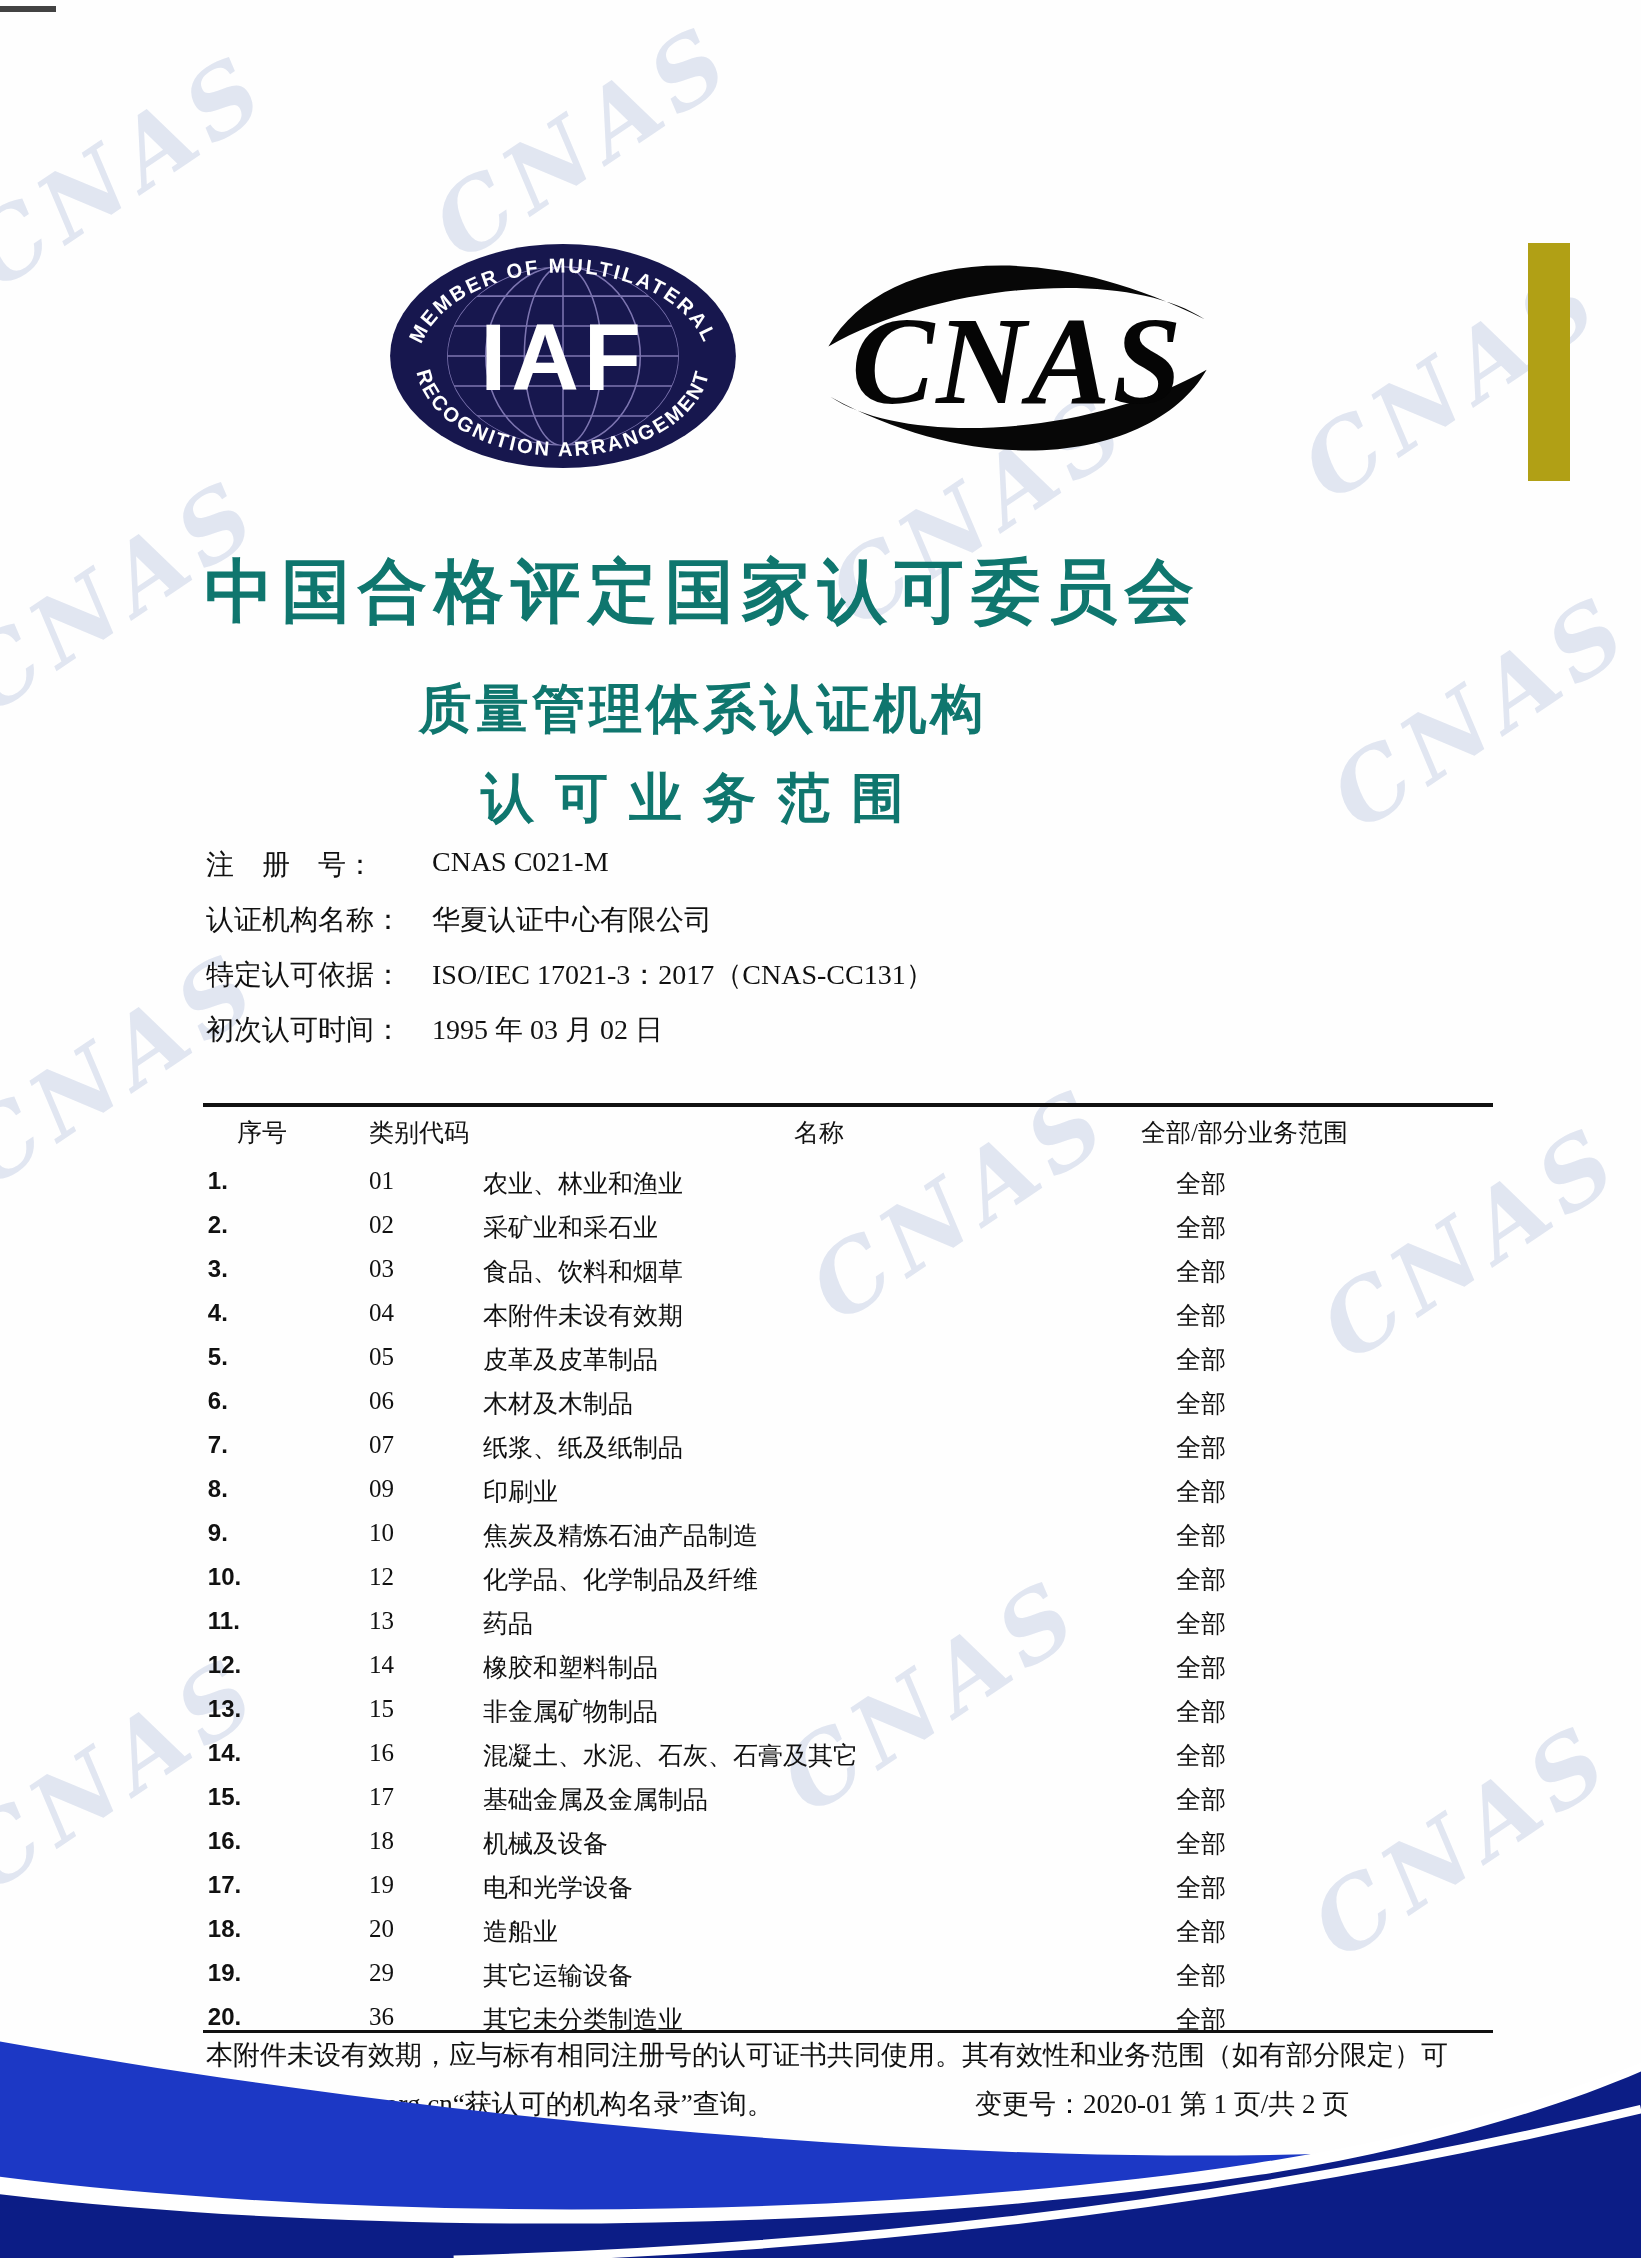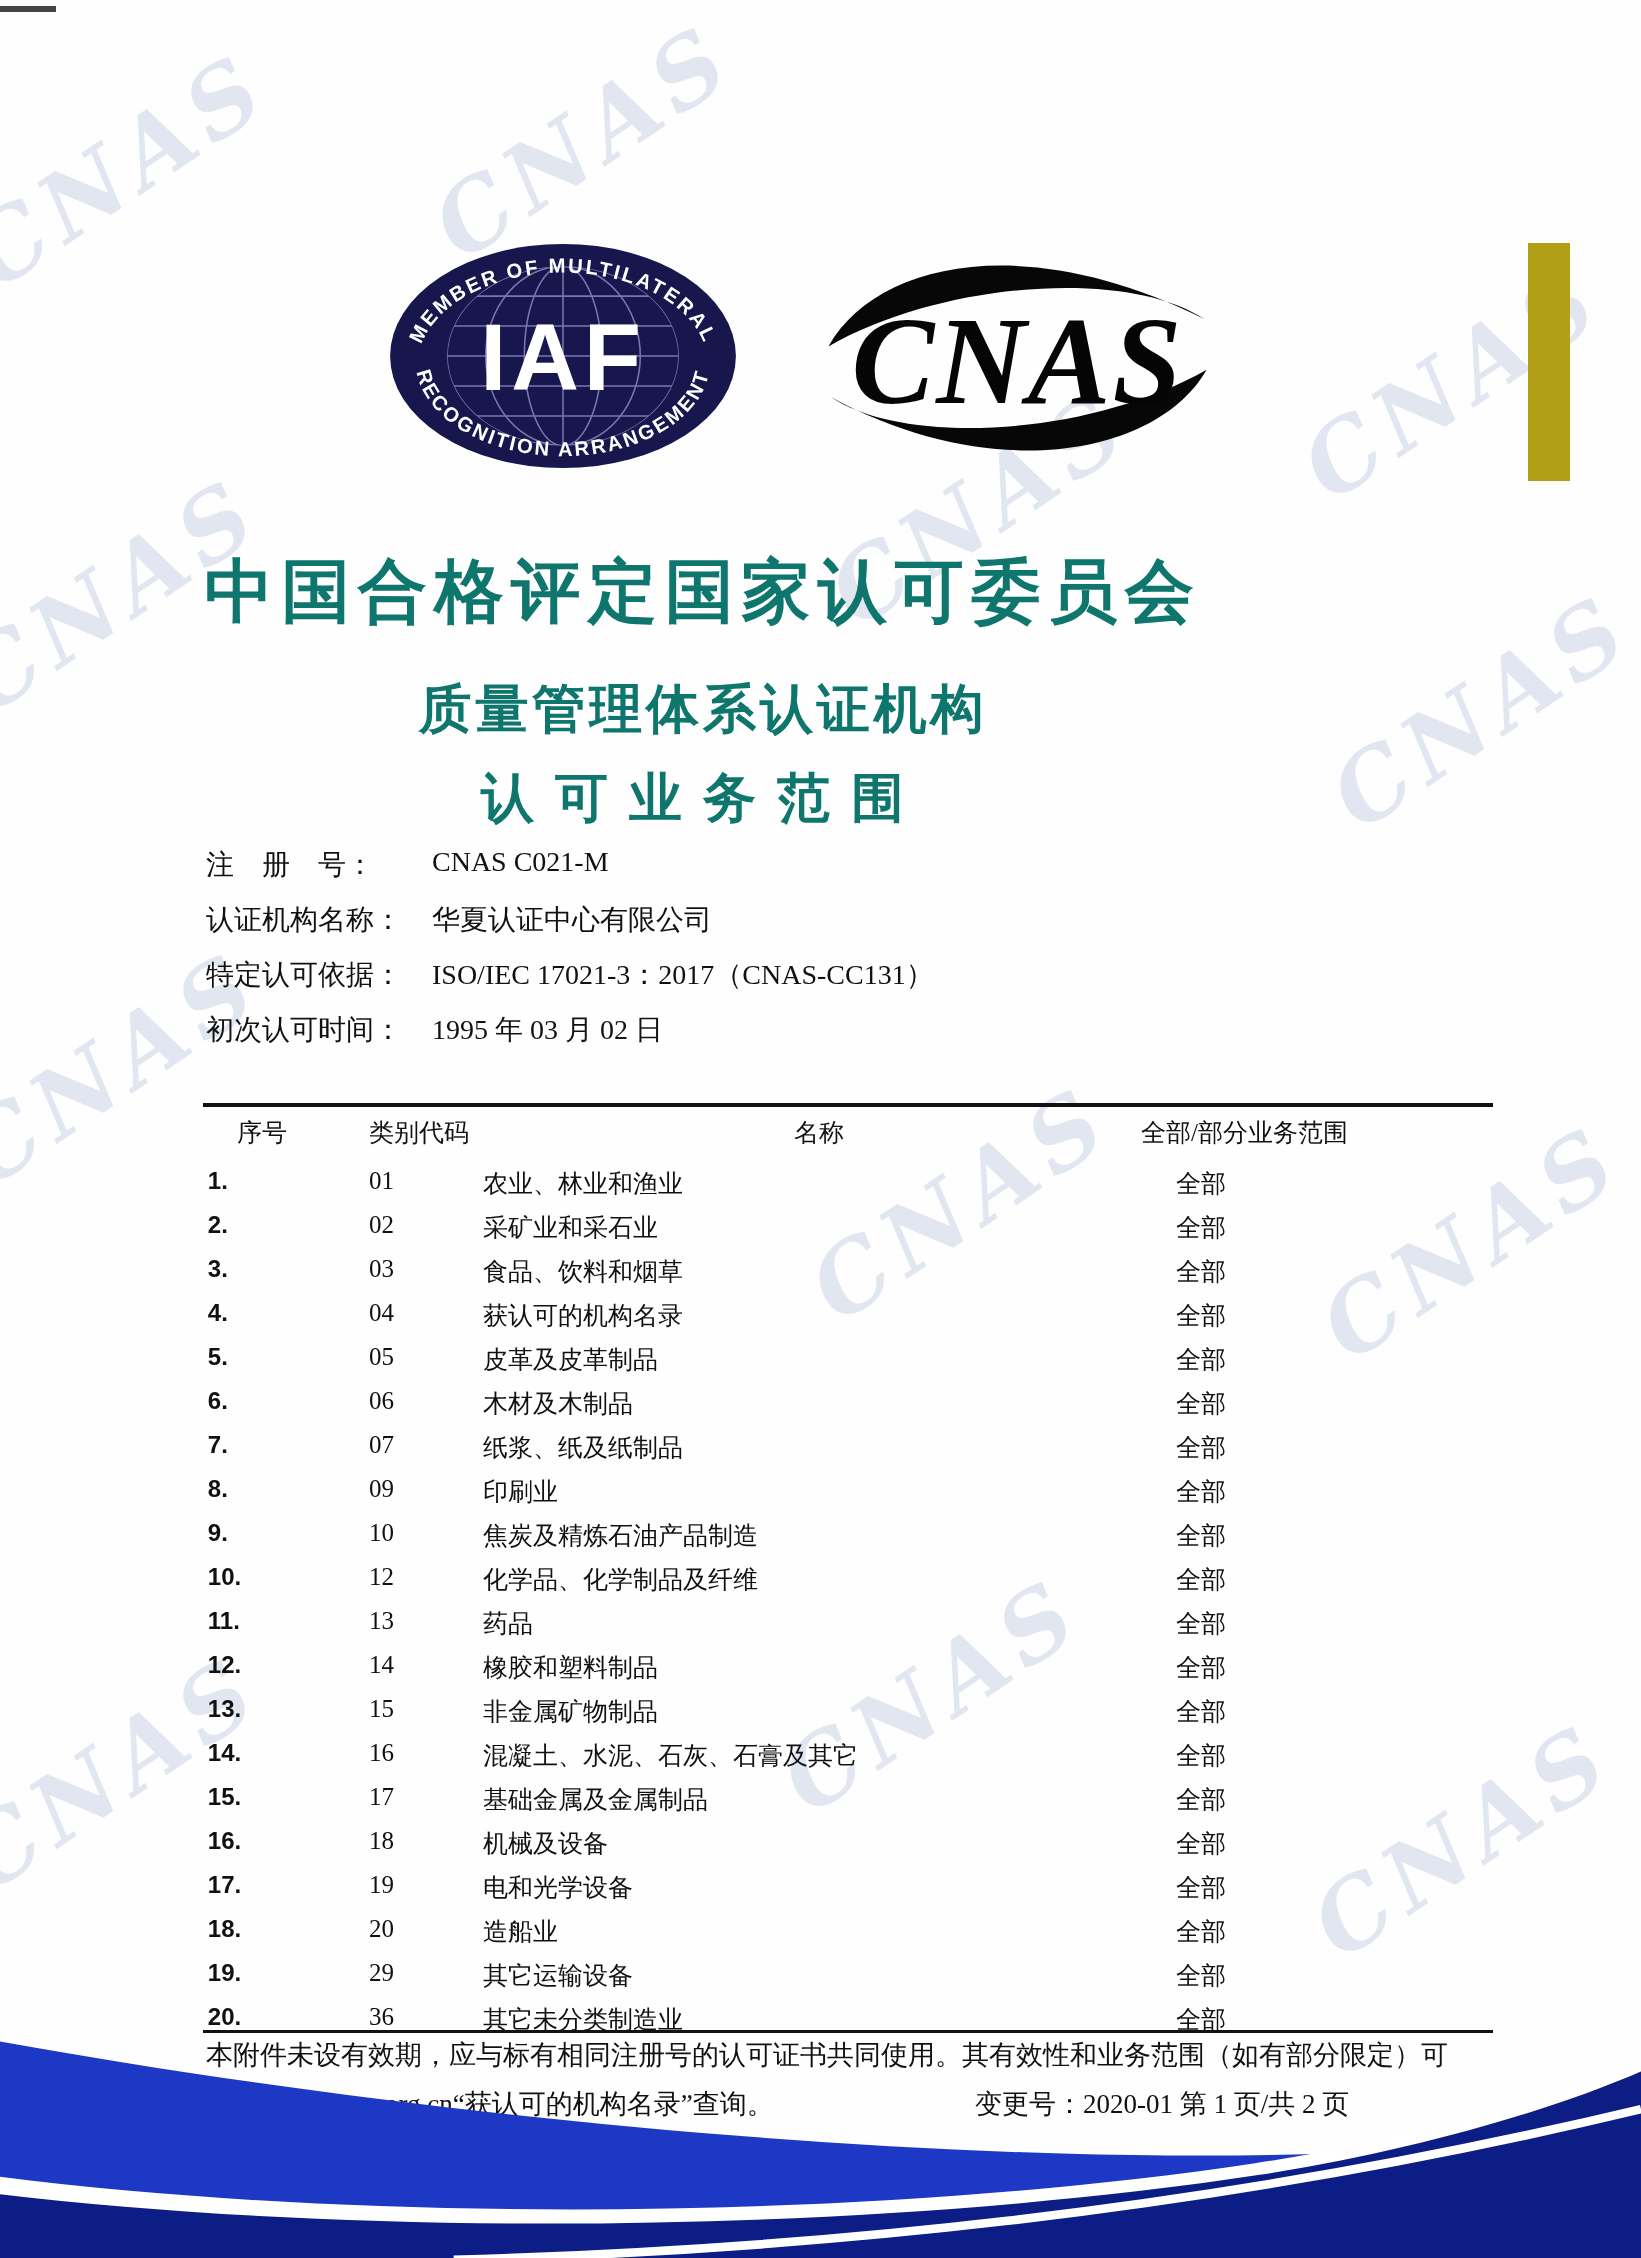--- a/index.html
+++ b/index.html
@@ -152,21 +152,21 @@
     </div>
       <div class="trow">
       <span class="c-index">3.</span>
       <span class="c-code">03</span>
       <span class="c-name">食品、饮料和烟草</span>
       <span class="c-scope">全部</span>
     </div>
       <div class="trow">
       <span class="c-index">4.</span>
       <span class="c-code">04</span>
-      <span class="c-name">获认可的机构名录</span>
+      <span class="c-name">本附件未设有效期</span>
       <span class="c-scope">全部</span>
     </div>
       <div class="trow">
       <span class="c-index">5.</span>
       <span class="c-code">05</span>
       <span class="c-name">皮革及皮革制品</span>
       <span class="c-scope">全部</span>
     </div>
       <div class="trow">
       <span class="c-index">6.</span>

